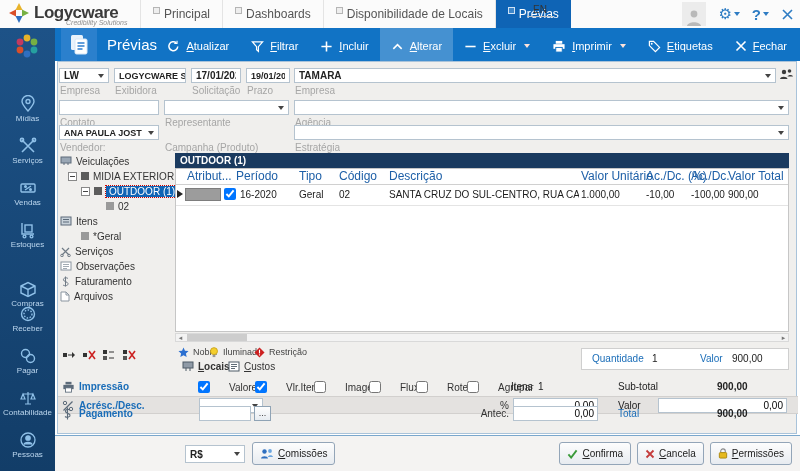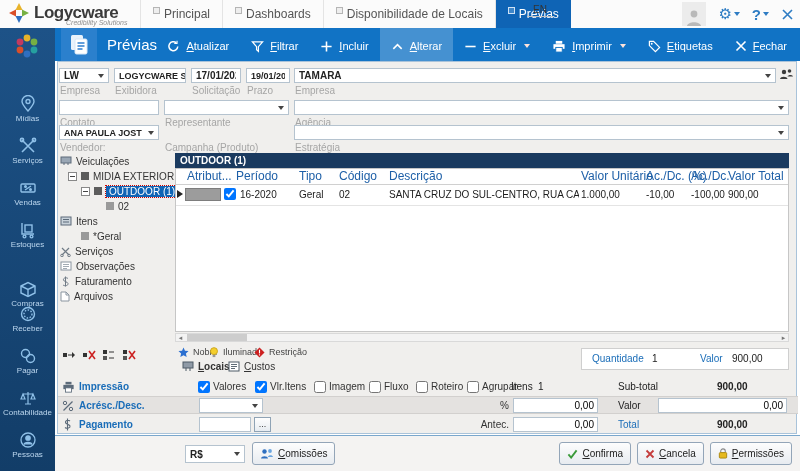--- a/index.html
+++ b/index.html
@@ -74,21 +74,21 @@
   .legend { position:absolute; top:284px; height:12px; display:flex; align-items:center; gap:4px; font-size:9px; color:#444; }
   .gtab { position:absolute; top:297px; height:14px; display:flex; align-items:center; gap:4px; font-size:10px; color:#333; cursor:default; }
   .gtab.sel .glbl { font-weight:bold; }
   .gtab .glbl::first-letter { text-decoration:underline; }
   .sumbox { position:absolute; left:523px; top:286px; width:208px; height:22px; background:#fff; border:1px solid #cfcfcf; font-size:10px; }
   .blue-lbl { color:#1a6db8; }
 
   
   .f-row { position:absolute; left:0; width:740px; font-size:10px; }
   .gray-strip { background:#e4e2e0; border-top:1px solid #d2d0ce; border-bottom:1px solid #d2d0ce; }
-  .cb-item { position:absolute; top:1px; display:flex; gap:3px; font-size:10px; color:#333; }
+  .cb-item { position:absolute; top:1px; display:flex; align-items:center; gap:19px; font-size:10px; color:#333; }
   .cb-item input { width:12px; height:12px; margin:0; }
   .tinput { position:absolute; height:15px; background:#fff; border:1px solid #b5c3cf; font-size:10px; text-align:right; padding:0 3px; }
   .rlabel { position:absolute; text-align:right; color:#333; }
   .bold { font-weight:bold; }
 
   .dots-btn { position:absolute; width:17px; height:15px; border:1px solid #8fa3b5; background:linear-gradient(#fefefe,#e7ecf1); font-size:9px; line-height:13px; text-align:center; color:#333; }
 
   
   .bottombar { position:absolute; left:55px; top:435px; width:745px; height:36px; background:#f4f3f2; border-top:1px solid #7aa7cc; }
   .btn { display:inline-flex; align-items:center; gap:4px; height:23px; padding:0 7px; border:1px solid #93a5b8; border-radius:3px; background:linear-gradient(#fdfdfd,#e7ebf0); font-size:10px; color:#222; cursor:default; }
@@ -572,21 +572,21 @@
       <div class="field" style="left:141px;top:1px;width:64px;font-weight:normal">
         <span></span>
           <span class="arr caret-down"></span>
       </div>
       <span class="rlabel" style="left:411px;top:3px;width:40px">%</span>
       <input class="tinput" style="left: 455px; top: 1px; width: 85px;" value="0,00">
       <span class="abs" style="left:560px;top:3px">Valor</span>
       <input class="tinput" style="left: 600px; top: 1px; width: 129px;" value="0,00">
     </div>
 
-    <div class="f-row" style="top:354px;height:30px">
+    <div class="f-row" style="top:343px;height:30px">
       <svg class="abs" style="left:4px;top:2px" width="11" height="13" viewBox="0 0 11 13">
         <path d="M8 3C6 1.5 3 2.5 3.5 4.5s4 1.5 4.5 3.5-3 3-5 1.5M5.5 0.5v12" stroke="#5c6b7a" fill="none" stroke-width="1.1"></path>
       </svg>
       <span class="abs blue-lbl bold" style="left:21px;top:3px">Pagamento</span>
       <div class="field" style="left:141px;top:1px;width:52px;font-weight:normal">
         <input value="" style="">
       </div>
       <button class="dots-btn" style="left:196px;top:1px">...</button>
       <span class="rlabel" style="left:411px;top:3px;width:40px">Antec.</span>
       <input class="tinput" style="left: 455px; top: 1px; width: 85px;" value="0,00">

